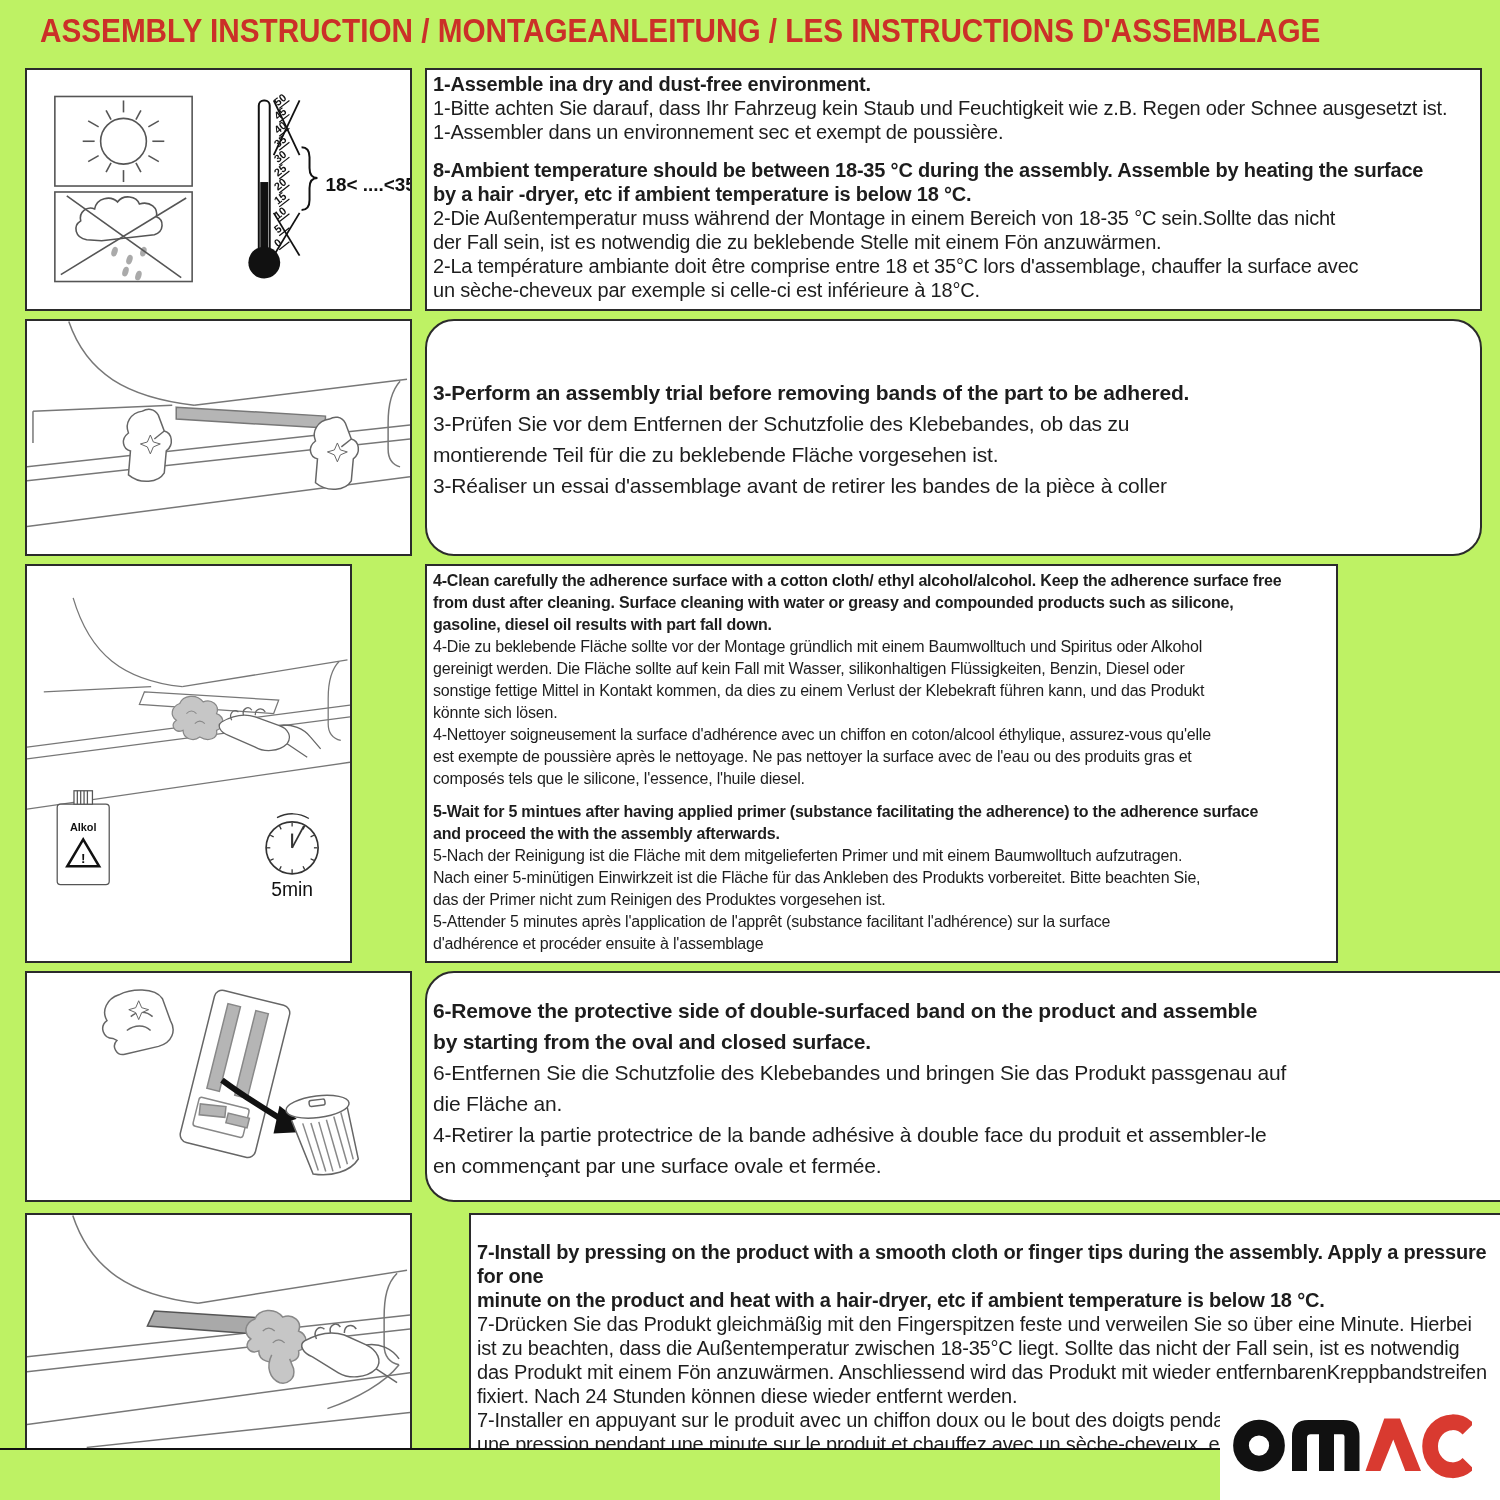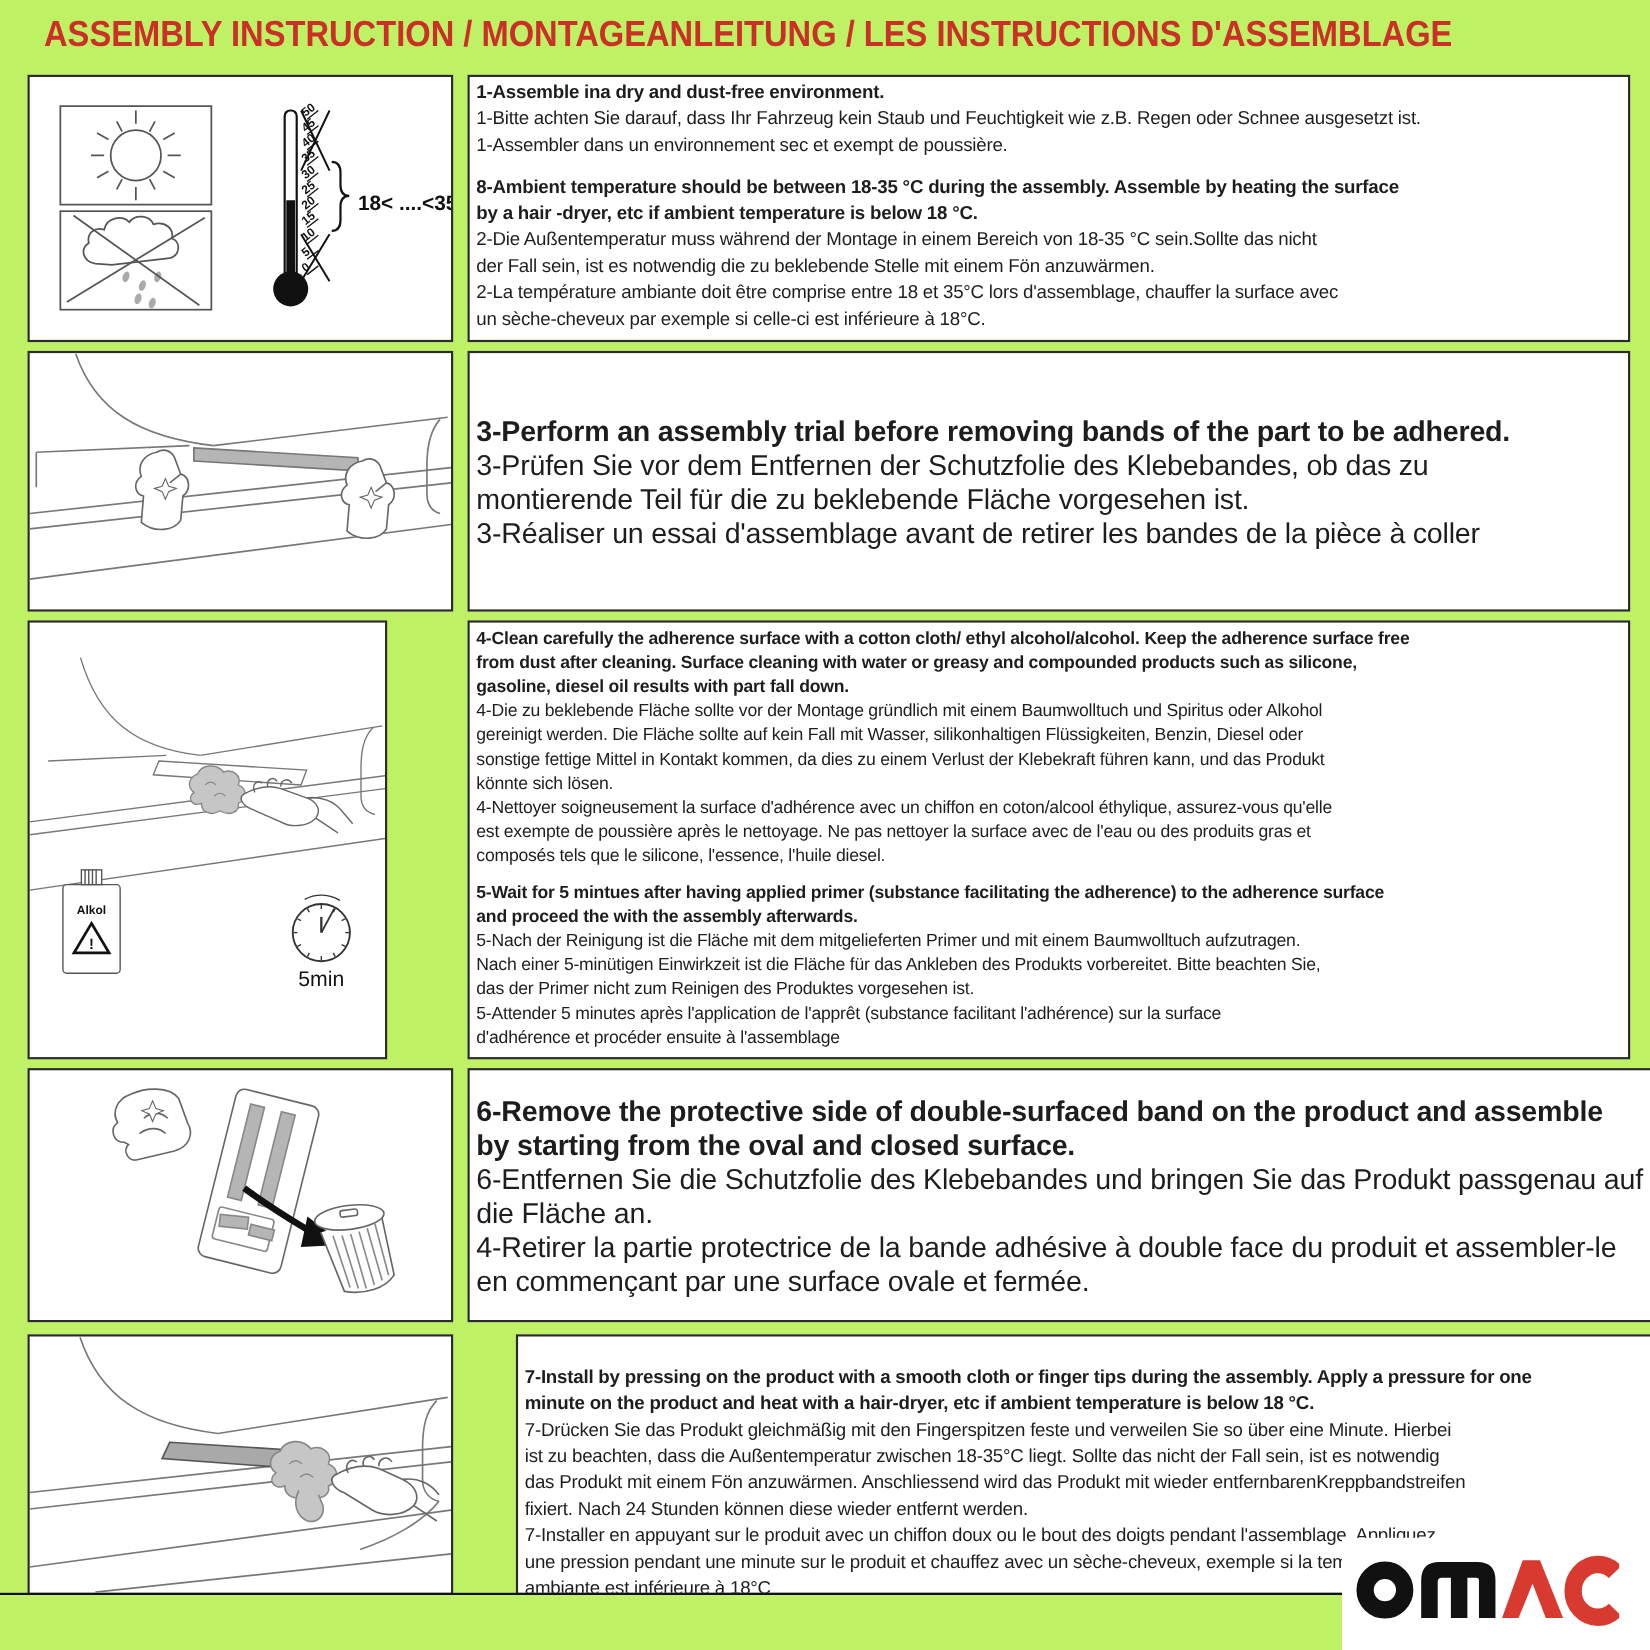--- a/index.html
+++ b/index.html
@@ -7,23 +7,23 @@
         font-family:"Liberation Sans",sans-serif;color:#1d1d1d;}
   .title{position:absolute;left:40px;top:12px;font-size:33px;font-weight:bold;
          color:#cb3028;white-space:nowrap;transform:scaleX(0.9);transform-origin:left top;
          letter-spacing:0px;}
   .box{position:absolute;border:2px solid #2b2b2b;background:#fff;box-sizing:border-box;overflow:hidden;}
   .imgbox{display:flex;align-items:stretch;justify-content:center;}
   .imgbox svg{width:100%;height:100%;}
   .txt{padding:2px 8px 0 6px;}
   .para{margin:0;white-space:pre-line;}
   .bold{font-weight:bold;}
-  .small{font-size:17px;line-height:24px;letter-spacing:-0.2px;}
+  .small{font-size:20px;line-height:24px;letter-spacing:-0.2px;}
   .dense{font-size:16px;line-height:22px;letter-spacing:-0.2px;}
-  .big{font-size:26px;line-height:31px;letter-spacing:-0.2px;}
+  .big{font-size:21px;line-height:31px;letter-spacing:-0.2px;border-radius:29px;}
   .gap1{margin-top:14px;}
   .gap2{margin-top:11px;}
   .center-txt{display:flex;flex-direction:column;justify-content:center;}
   .r5pad{padding-top:25px;margin-left:44px;}
   .r3pad{padding-top:4px;}
   .bottom-line{position:absolute;left:0;top:1448px;width:1220px;height:2px;background:#111;}
   .logo-patch{position:absolute;left:1220px;top:1398px;width:280px;height:102px;background:#fff;}
   .logo-wrap{position:absolute;left:1232px;top:1408px;width:240px;height:72px;}
   svg text{font-family:"Liberation Sans",sans-serif;}
 </style>
@@ -223,21 +223,21 @@
               <line x1="338" y1="311" x2="342" y2="313"></line>
           </g>
           <line x1="316" y1="298" x2="330" y2="272" stroke-width="2"></line>
           <line x1="316" y1="298" x2="316" y2="281" stroke-width="2.5"></line>
           <text x="316" y="356" text-anchor="middle" font-size="23" fill="#111" stroke="none">5min</text>
         </g>
       </g>
     </svg>
   </div>
 
-  <div class="box txt dense r3pad" style="left:425px;top:564px;width:1057px;height:399px;">
+  <div class="box txt dense r3pad" style="left:425px;top:564px;width:913px;height:399px;">
     <p class="para bold">4-Clean carefully the adherence surface with a cotton cloth/ ethyl alcohol/alcohol. Keep the adherence surface free
 from dust after cleaning. Surface cleaning with water or greasy and compounded products such as silicone,
 gasoline, diesel oil results with part fall down.</p>
     <p class="para">4-Die zu beklebende Fläche sollte vor der Montage gründlich mit einem Baumwolltuch und Spiritus oder Alkohol
 gereinigt werden. Die Fläche sollte auf kein Fall mit Wasser, silikonhaltigen Flüssigkeiten, Benzin, Diesel oder
 sonstige fettige Mittel in Kontakt kommen, da dies zu einem Verlust der Klebekraft führen kann, und das Produkt
 könnte sich lösen.
 4-Nettoyer soigneusement la surface d'adhérence avec un chiffon en coton/alcool éthylique, assurez-vous qu'elle
 est exempte de poussière après le nettoyage. Ne pas nettoyer la surface avec de l'eau ou des produits gras et
 composés tels que le silicone, l'essence, l'huile diesel.</p>

